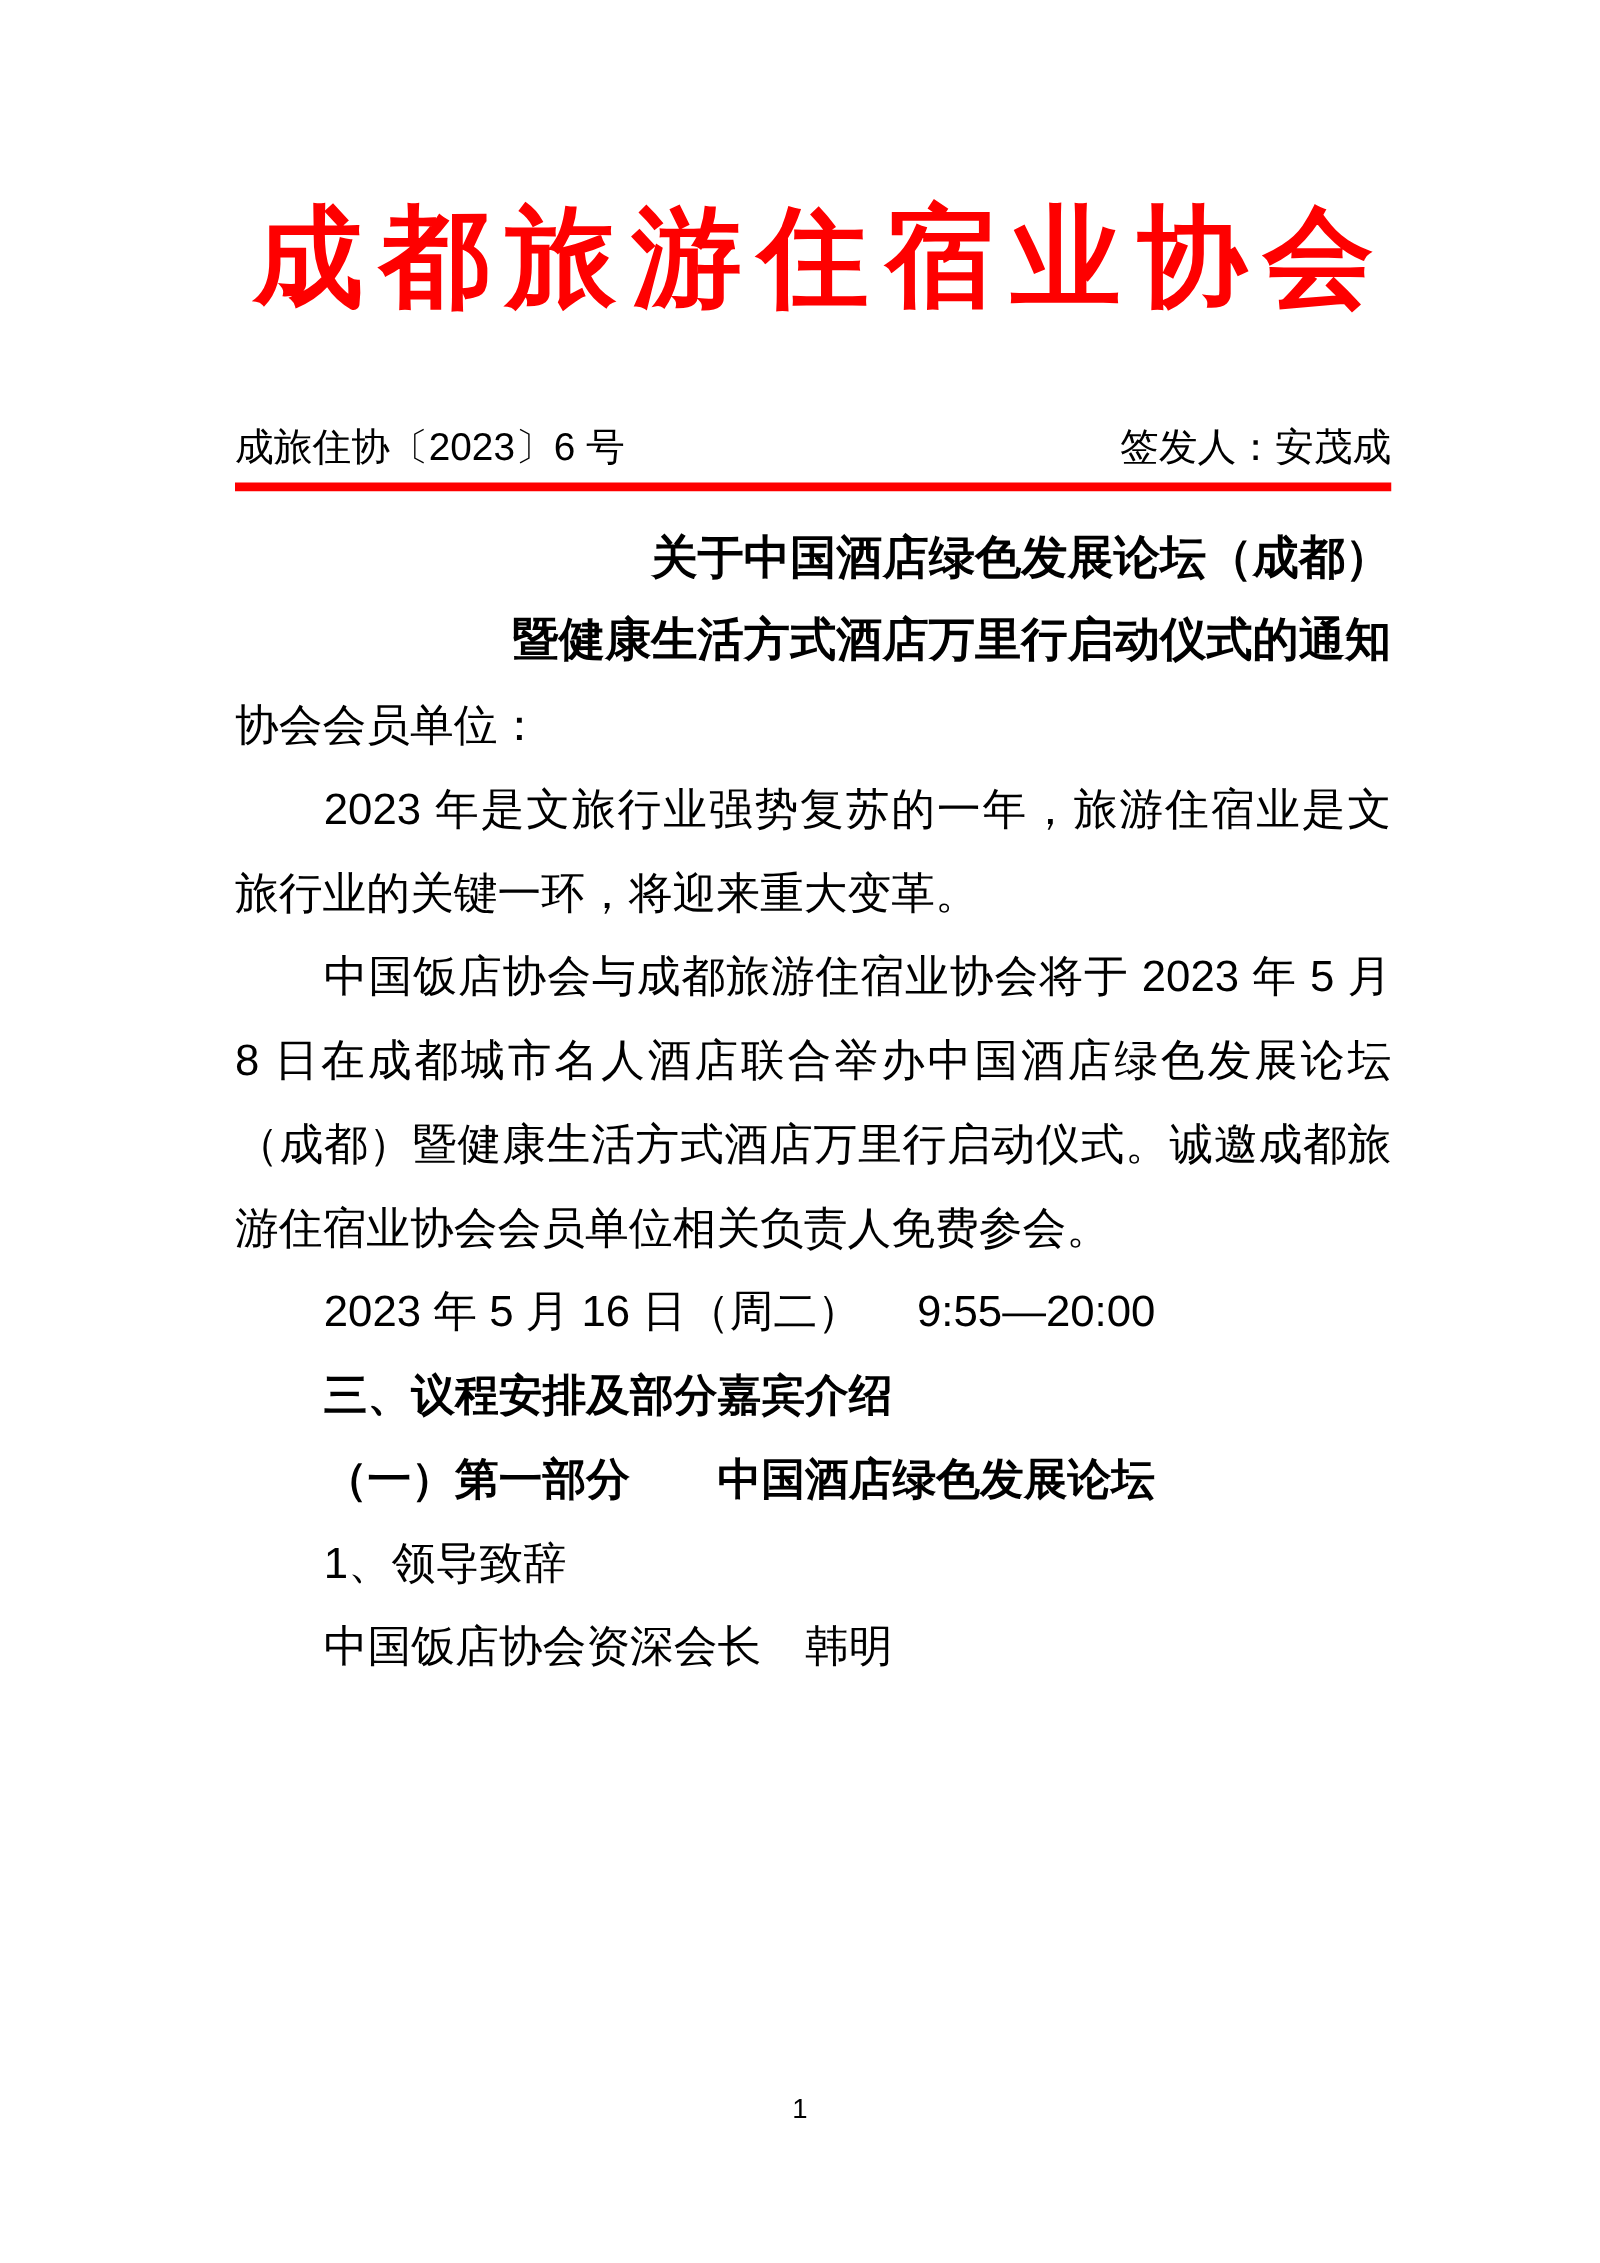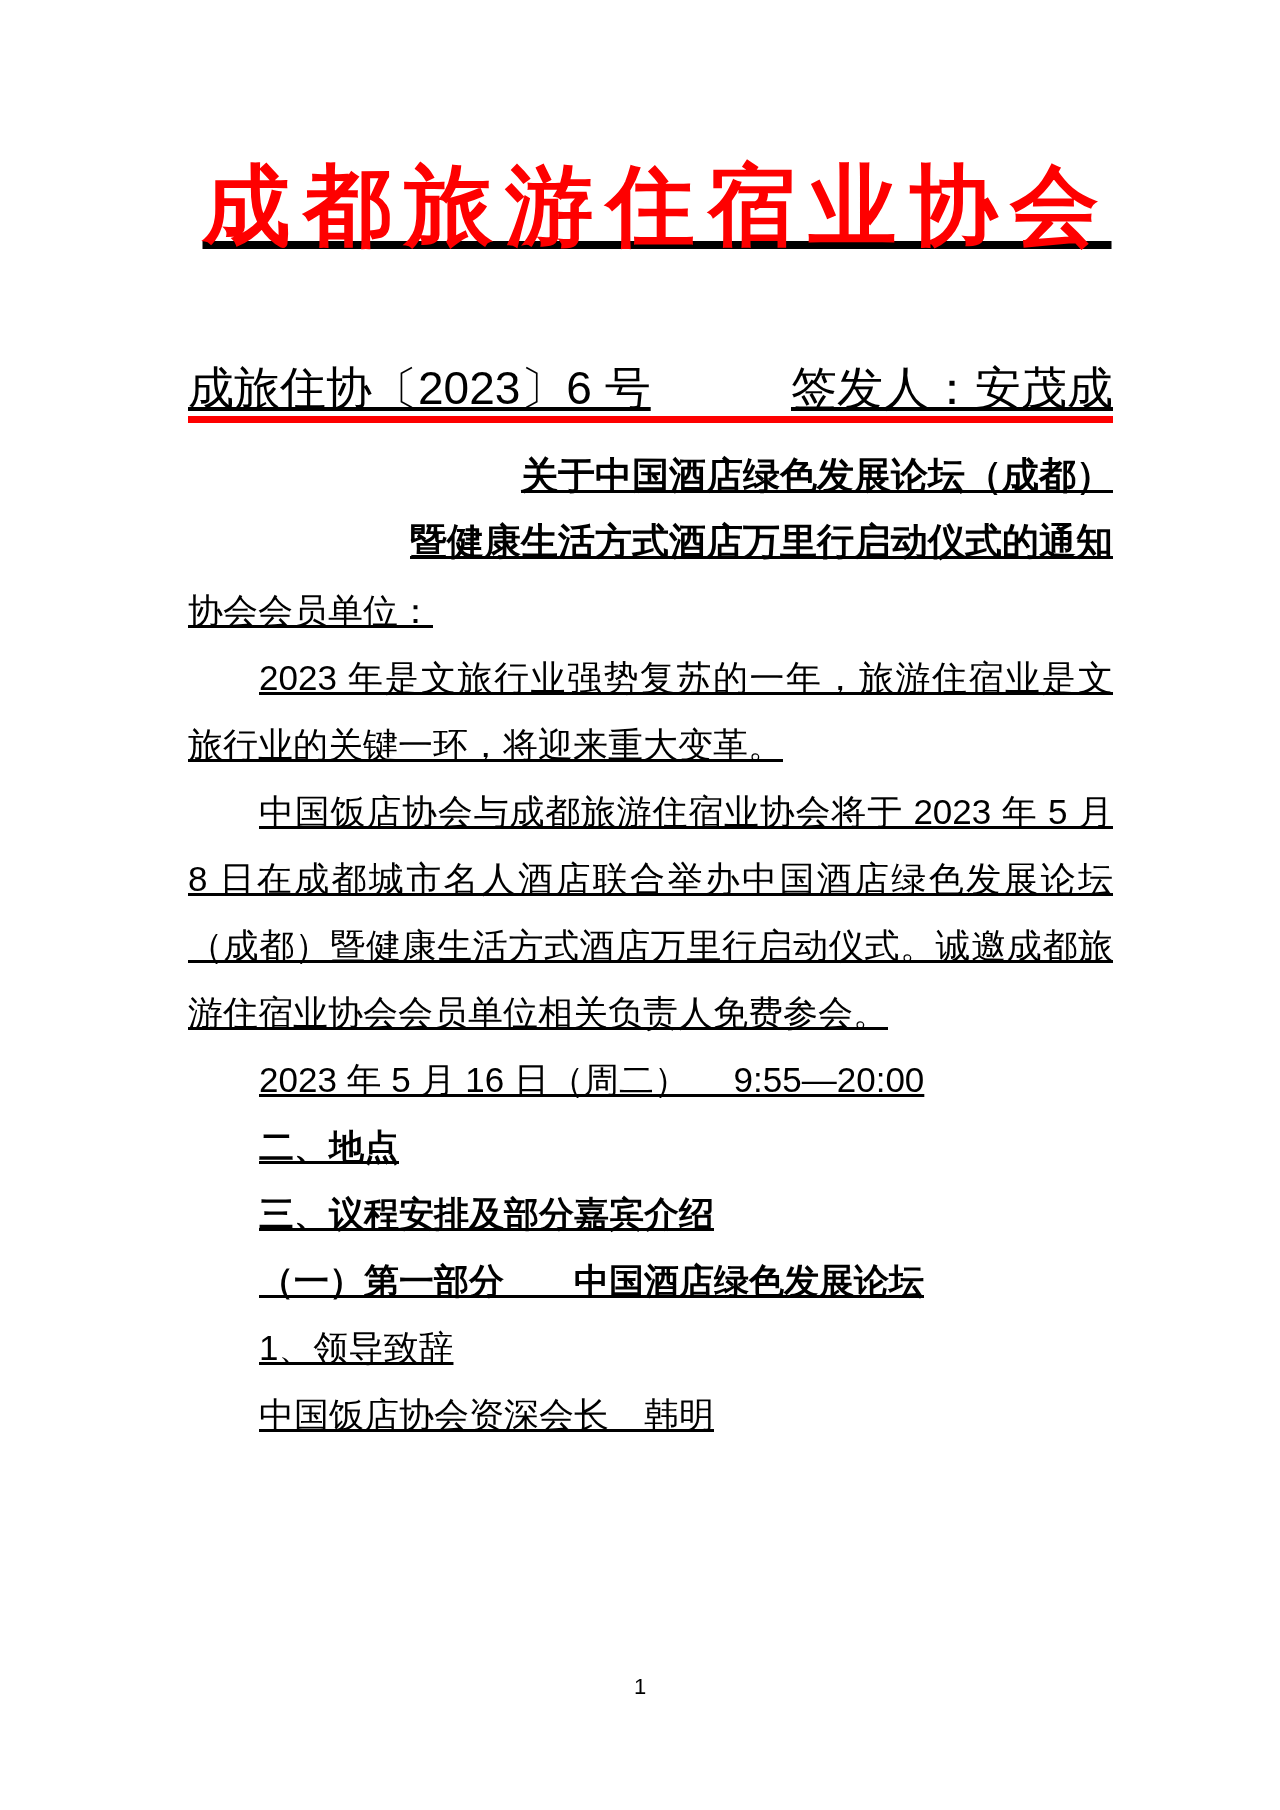--- a/index.html
+++ b/index.html
@@ -12,38 +12,37 @@
     background: #ffffff;
     color: #000000;
     font-family: "Liberation Sans", "DejaVu Sans", sans-serif;
     overflow: hidden;
   }
   .content {
     position: absolute;
     left: 188px;
     top: 0;
     width: 925px;
-    text-decoration: underline;
   }
   .org-title {
     margin-top: 162px;
     text-align: center;
     font-size: 88px;
     font-weight: 700;
     line-height: 1;
     letter-spacing: 13px;
     text-indent: 13px;
     white-space: nowrap;
   }
   .doc-line {
     display: flex;
     justify-content: space-between;
     align-items: flex-end;
-    margin-top: 118px;
-    font-size: 46px;
+    margin-top: 88px;
+    font-size: 31px;
     line-height: 40px;
     gap: 11px;
   }
   .red-rule {
     height: 7px;
     margin-top: 8px;
   }
   .notice-title {
     margin-top: 20px;
     text-align: right;
@@ -87,21 +86,20 @@
     <div class="notice-title">
       <div>关于中国酒店绿色发展论坛（成都）</div>
       <div>暨健康生活方式酒店万里行启动仪式的通知</div>
     </div>
 
     <div class="doc-body">
         <p class="">协会会员单位：</p>
         <p class="indent">2023 年是文旅行业强势复苏的一年，旅游住宿业是文旅行业的关键一环，将迎来重大变革。</p>
         <p class="indent">中国饭店协会与成都旅游住宿业协会将于 2023 年 5 月 8 日在成都城市名人酒店联合举办中国酒店绿色发展论坛（成都）暨健康生活方式酒店万里行启动仪式。诚邀成都旅游住宿业协会会员单位相关负责人免费参会。</p>
         <p class="indent">2023 年 5 月 16 日（周二）　 9:55—20:00</p>
-        <p class="indent bold">二、地点</p>
         <p class="indent bold">三、议程安排及部分嘉宾介绍</p>
         <p class="indent bold">（一）第一部分　　中国酒店绿色发展论坛</p>
         <p class="indent">1、领导致辞</p>
         <p class="indent">中国饭店协会资深会长　韩明</p>
       </div>
 
   </div>
 
   <div class="page-num">1</div>
 </div>

